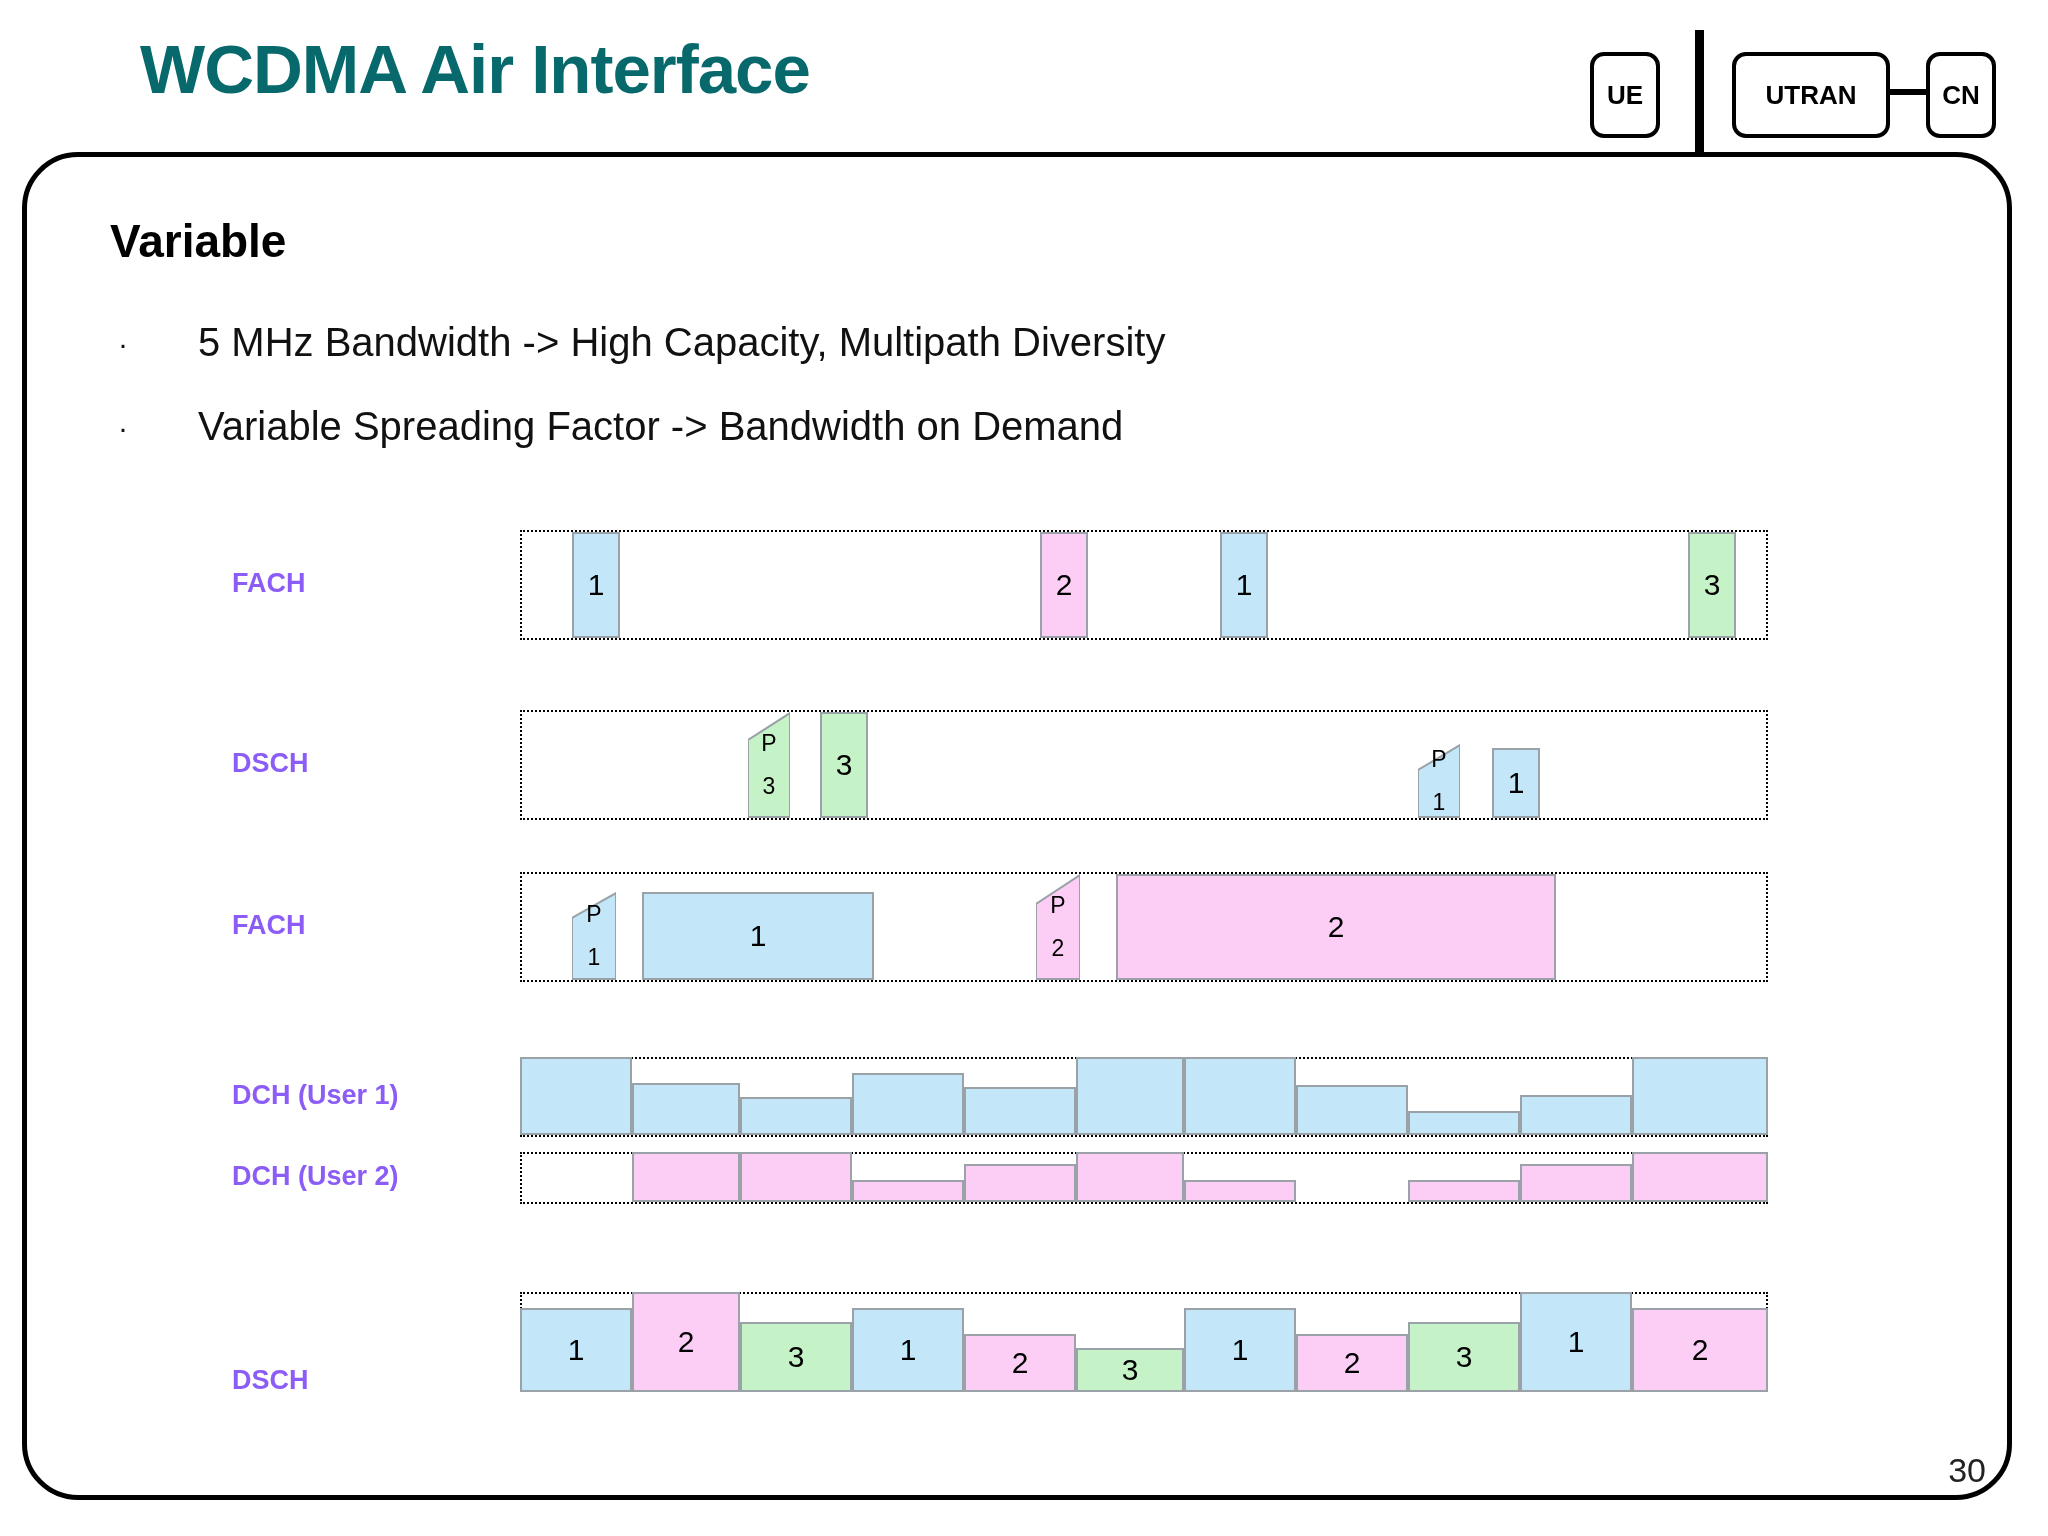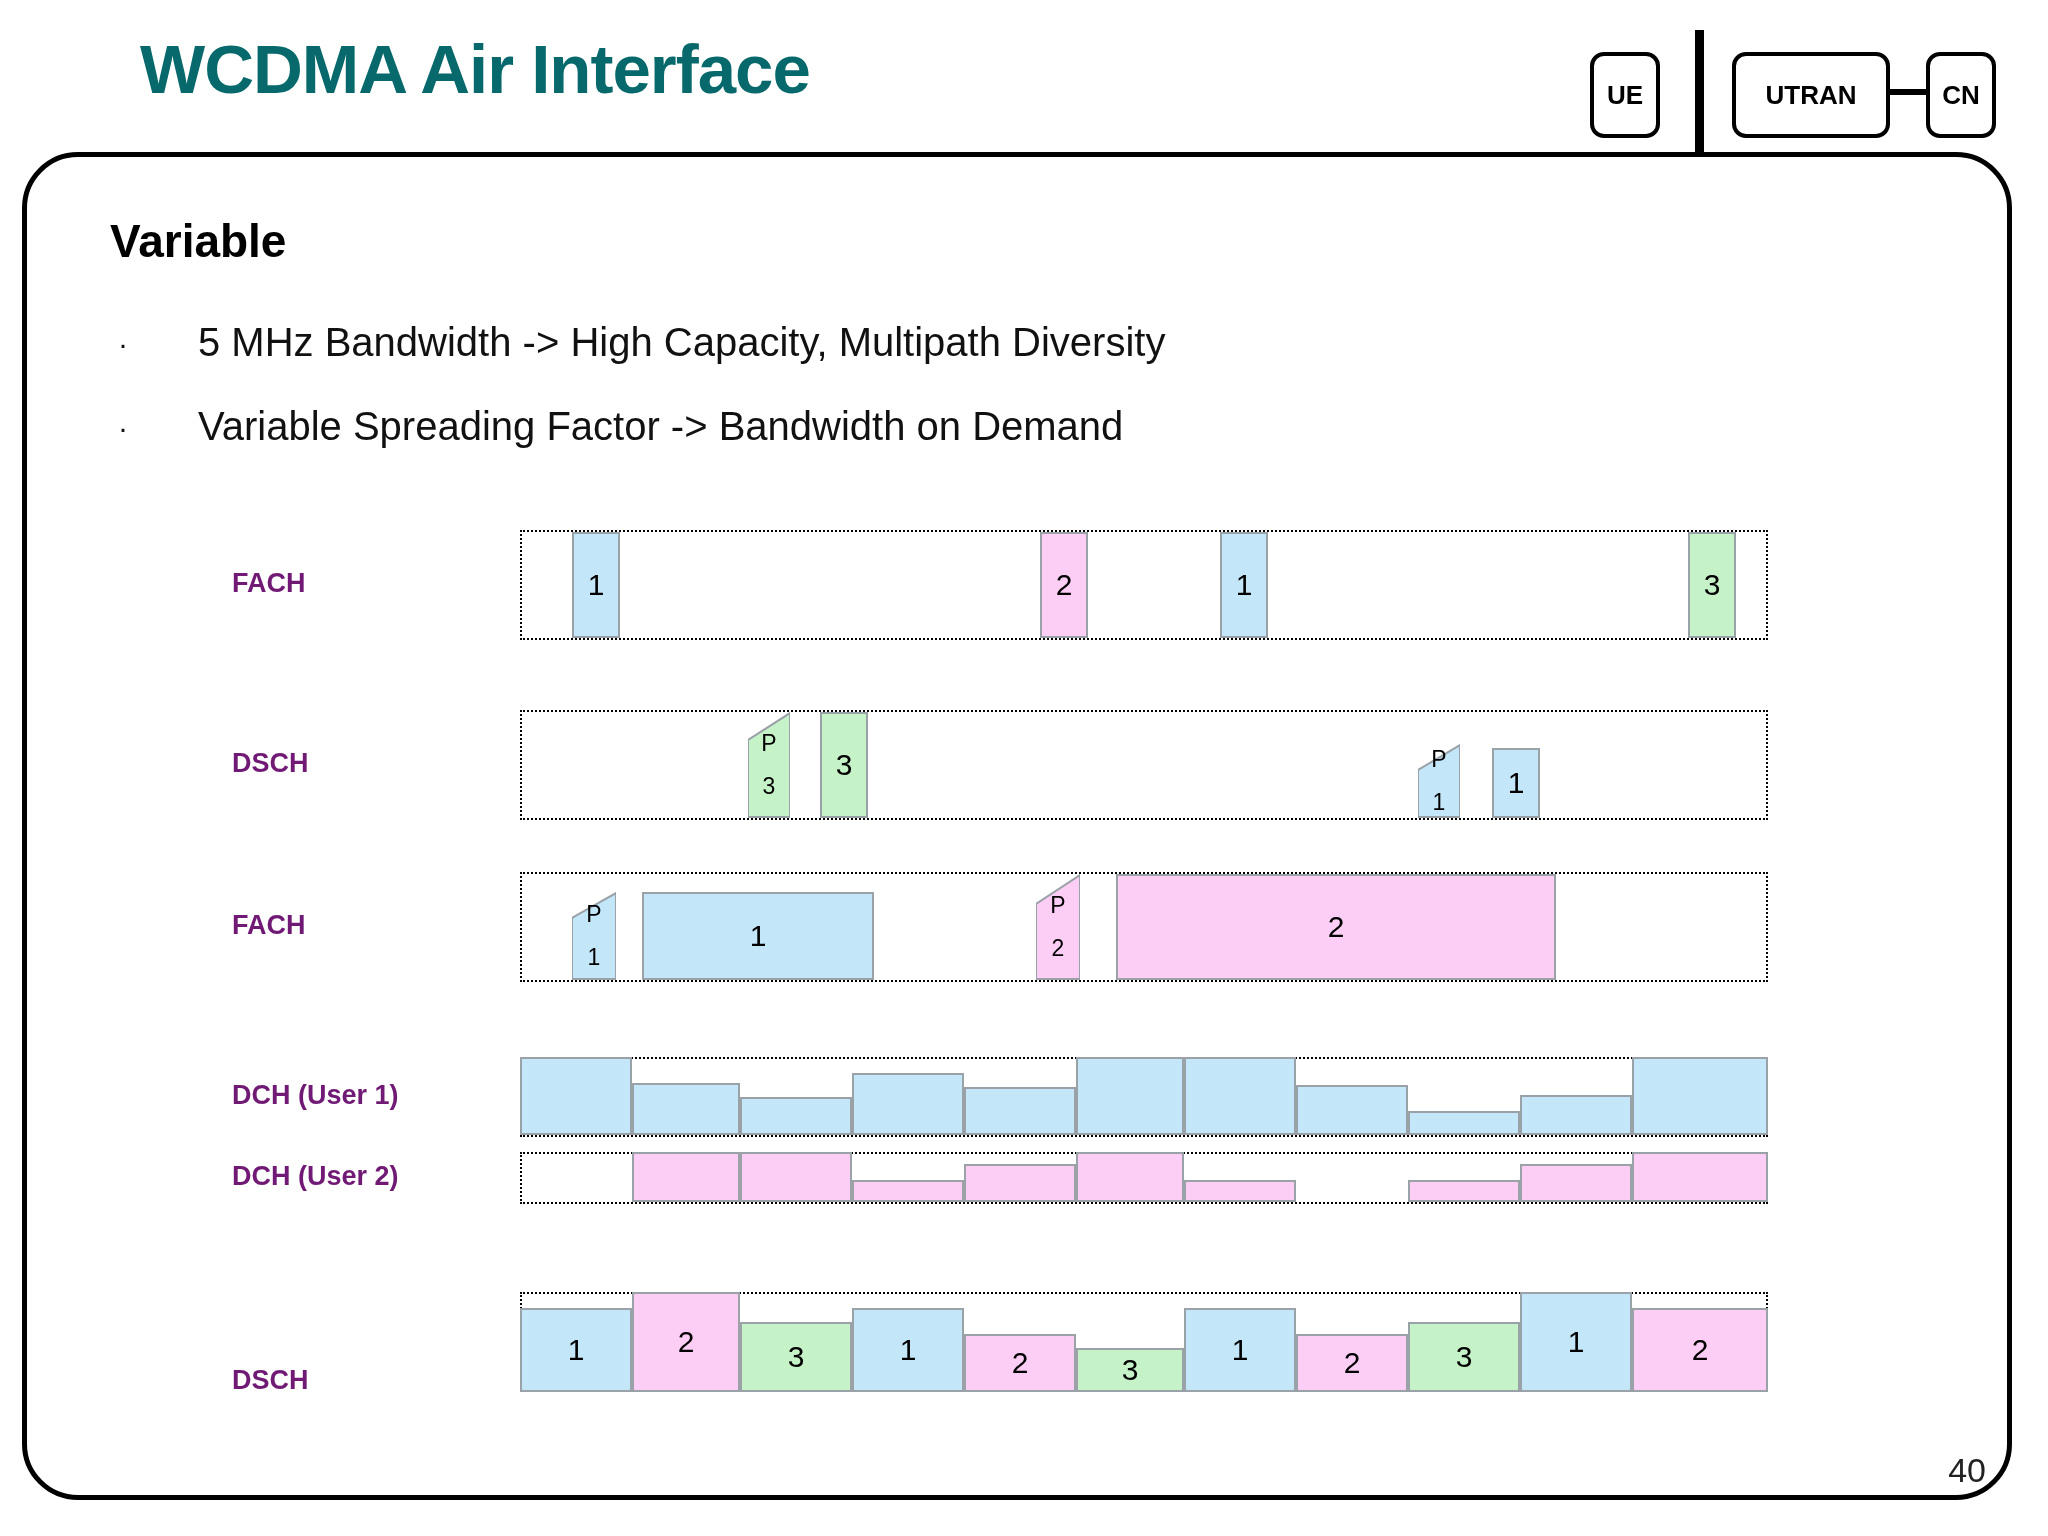--- a/index.html
+++ b/index.html
@@ -48,21 +48,21 @@
   }
 
   .bullet-row{position:absolute;left:118px;font-size:40px;color:#111;white-space:nowrap;}
   .bullet-dot{display:inline-block;width:80px;text-align:left;font-size:30px;vertical-align:2px;}
   #bullet-0{top:320px;}
   #bullet-1{top:404px;}
 
   
   #diagram{position:absolute;left:0px;top:0px;width:2048px;height:1536px;}
   .row-label{
-    position:absolute;font-size:27px;font-weight:bold;color:#701a75;
+    position:absolute;font-size:27px;font-weight:bold;color:#8b5cf6;
     text-align:left;
   }
   .track{
     position:absolute;
     border:2px dotted #000;
     box-sizing:border-box;
     background:#fff;
   }
   .blk{
     position:absolute;box-sizing:border-box;
@@ -201,13 +201,13 @@
     <div class="blk" style="background: rgb(195, 230, 248); border-color: rgb(154, 162, 168); left: 852px; top: 1308px; width: 112px; height: 84px;">1</div>
     <div class="blk" style="background: rgb(253, 206, 245); border-color: rgb(154, 162, 168); left: 964px; top: 1334px; width: 112px; height: 58px;">2</div>
     <div class="blk" style="background: rgb(198, 242, 200); border-color: rgb(154, 162, 168); left: 1076px; top: 1348px; width: 108px; height: 44px;">3</div>
     <div class="blk" style="background: rgb(195, 230, 248); border-color: rgb(154, 162, 168); left: 1184px; top: 1308px; width: 112px; height: 84px;">1</div>
     <div class="blk" style="background: rgb(253, 206, 245); border-color: rgb(154, 162, 168); left: 1296px; top: 1334px; width: 112px; height: 58px;">2</div>
     <div class="blk" style="background: rgb(198, 242, 200); border-color: rgb(154, 162, 168); left: 1408px; top: 1322px; width: 112px; height: 70px;">3</div>
     <div class="blk" style="background: rgb(195, 230, 248); border-color: rgb(154, 162, 168); left: 1520px; top: 1292px; width: 112px; height: 100px;">1</div>
     <div class="blk" style="background: rgb(253, 206, 245); border-color: rgb(154, 162, 168); left: 1632px; top: 1308px; width: 136px; height: 84px;">2</div>
   </div>
 
-<div id="page-number">40</div>
+<div id="page-number">30</div>
 
 </body></html>

